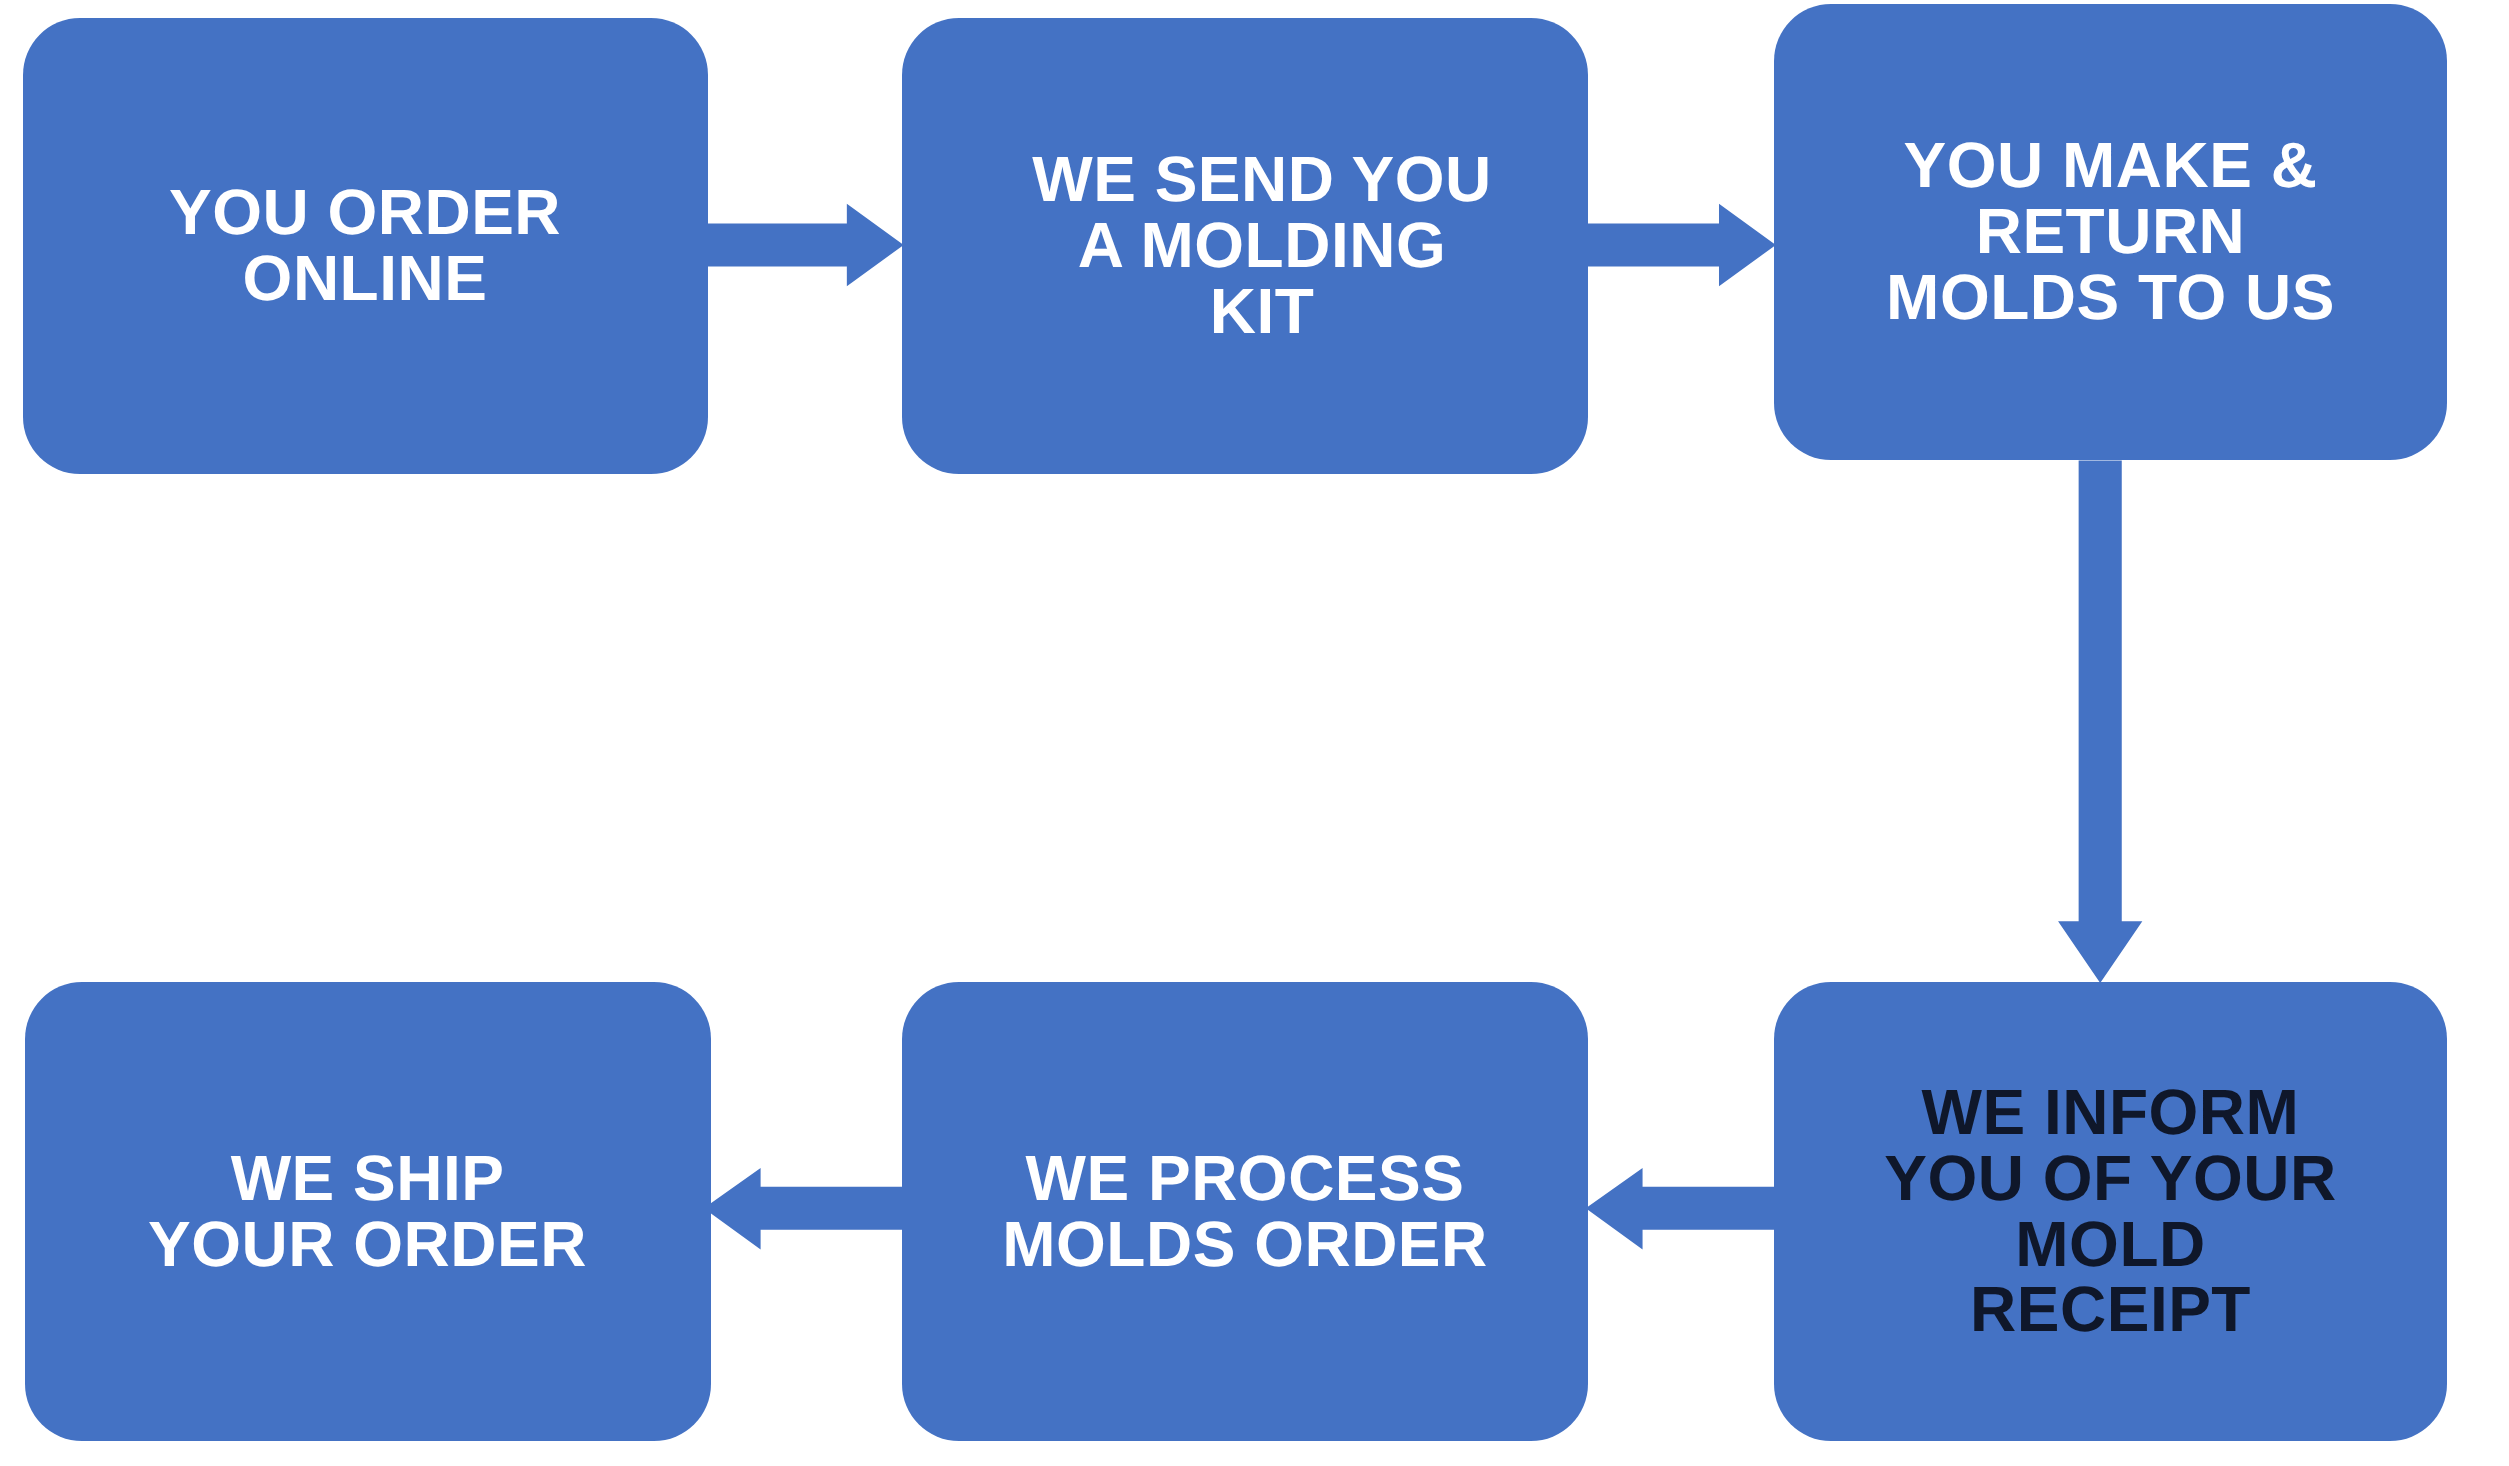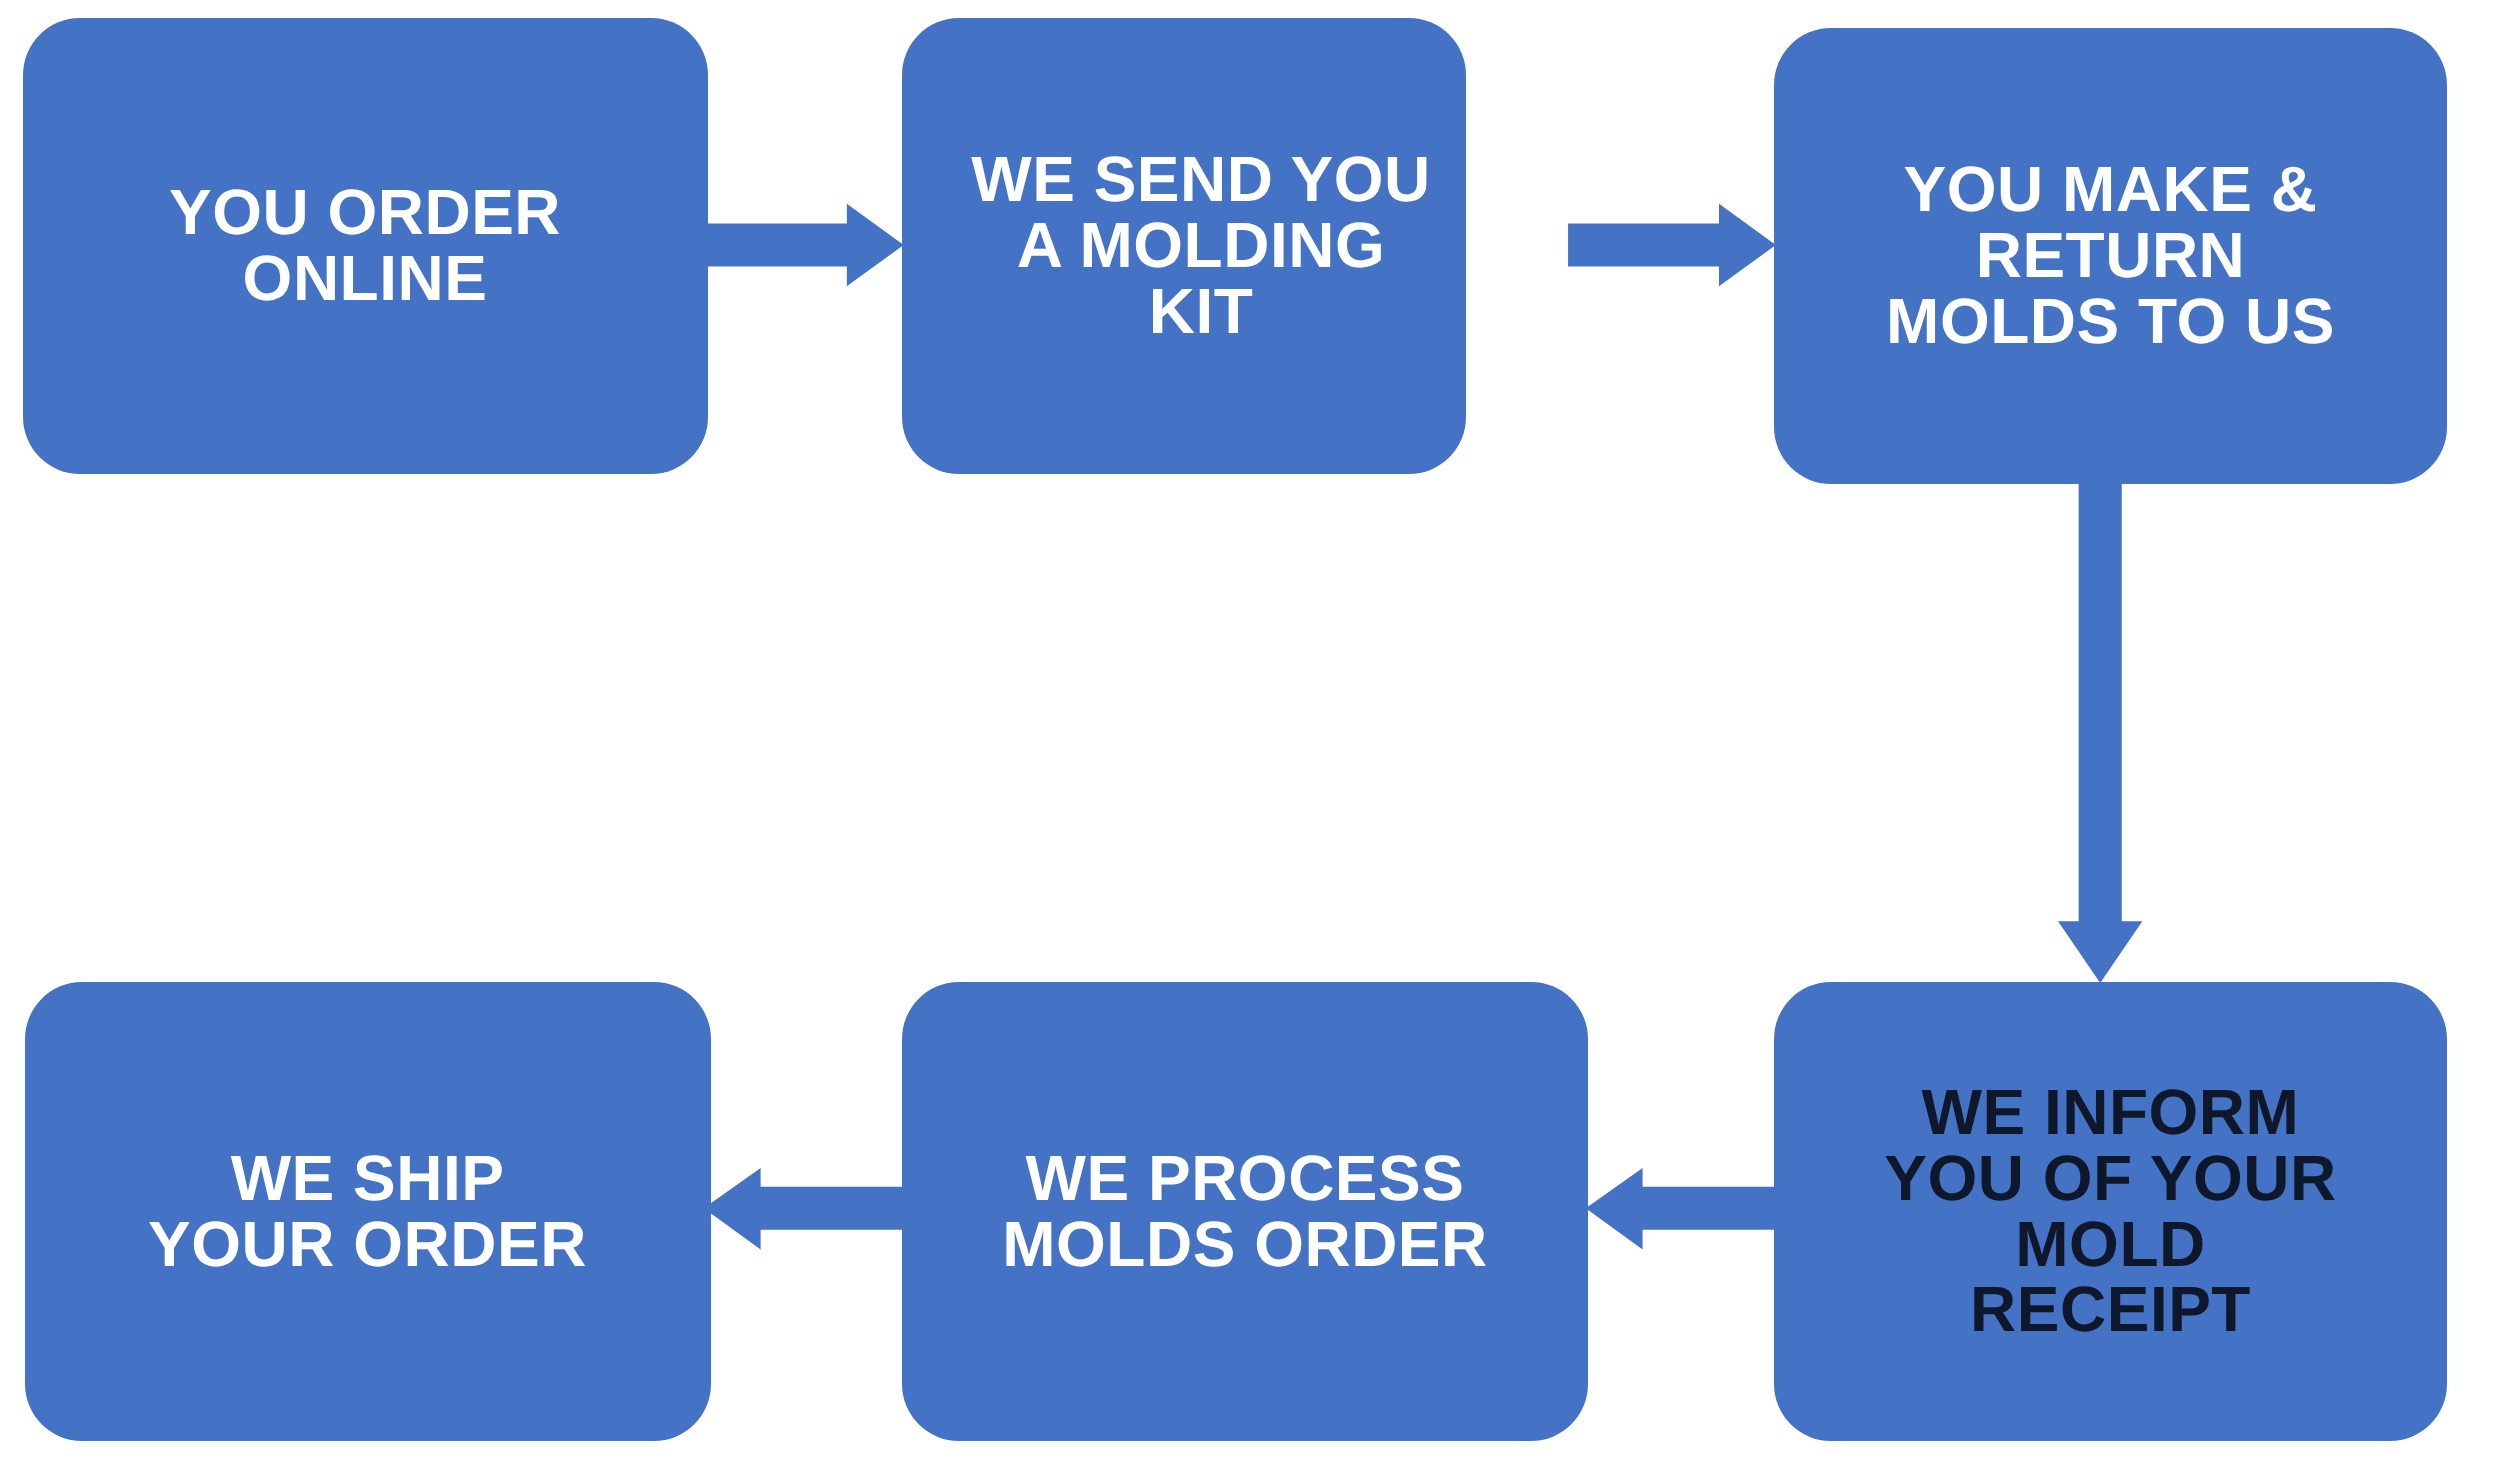--- a/index.html
+++ b/index.html
@@ -36,23 +36,23 @@
     line-height: 1.03;
     text-align: center;
     letter-spacing: 0.5px;
     white-space: pre-line;
     padding: 0 15.7px;
     text-rendering: geometricPrecision;
   }
 
   
   #node-order-online      { left: 22.5px;   top: 17.6px;   width: 685px; height: 456px; }
-  #node-send-kit          { left: 902px;  top: 17.6px;   width: 564px; height: 267px;
+  #node-send-kit          { left: 902px;  top: 17.6px;   width: 686px; height: 267px;
                             height: 456px; padding-left: 34px; }
-  #node-make-return       { left: 1774px; top: 28px;   width: 673px; height: 456px; }
+  #node-make-return       { left: 1774px; top: 4px;   width: 673px; height: 456px; }
   #node-inform-receipt    { left: 1774px; top: 982px; width: 673px; height: 459px; }
   #node-process-order     { left: 902px;  top: 982px; width: 686px; height: 459px; }
   #node-ship-order        { left: 24.5px;   top: 982px; width: 686px; height: 459px; }
 
   
   #connectors {
     position: absolute;
     left: 0;
     top: 0;
     width: 2509px;

